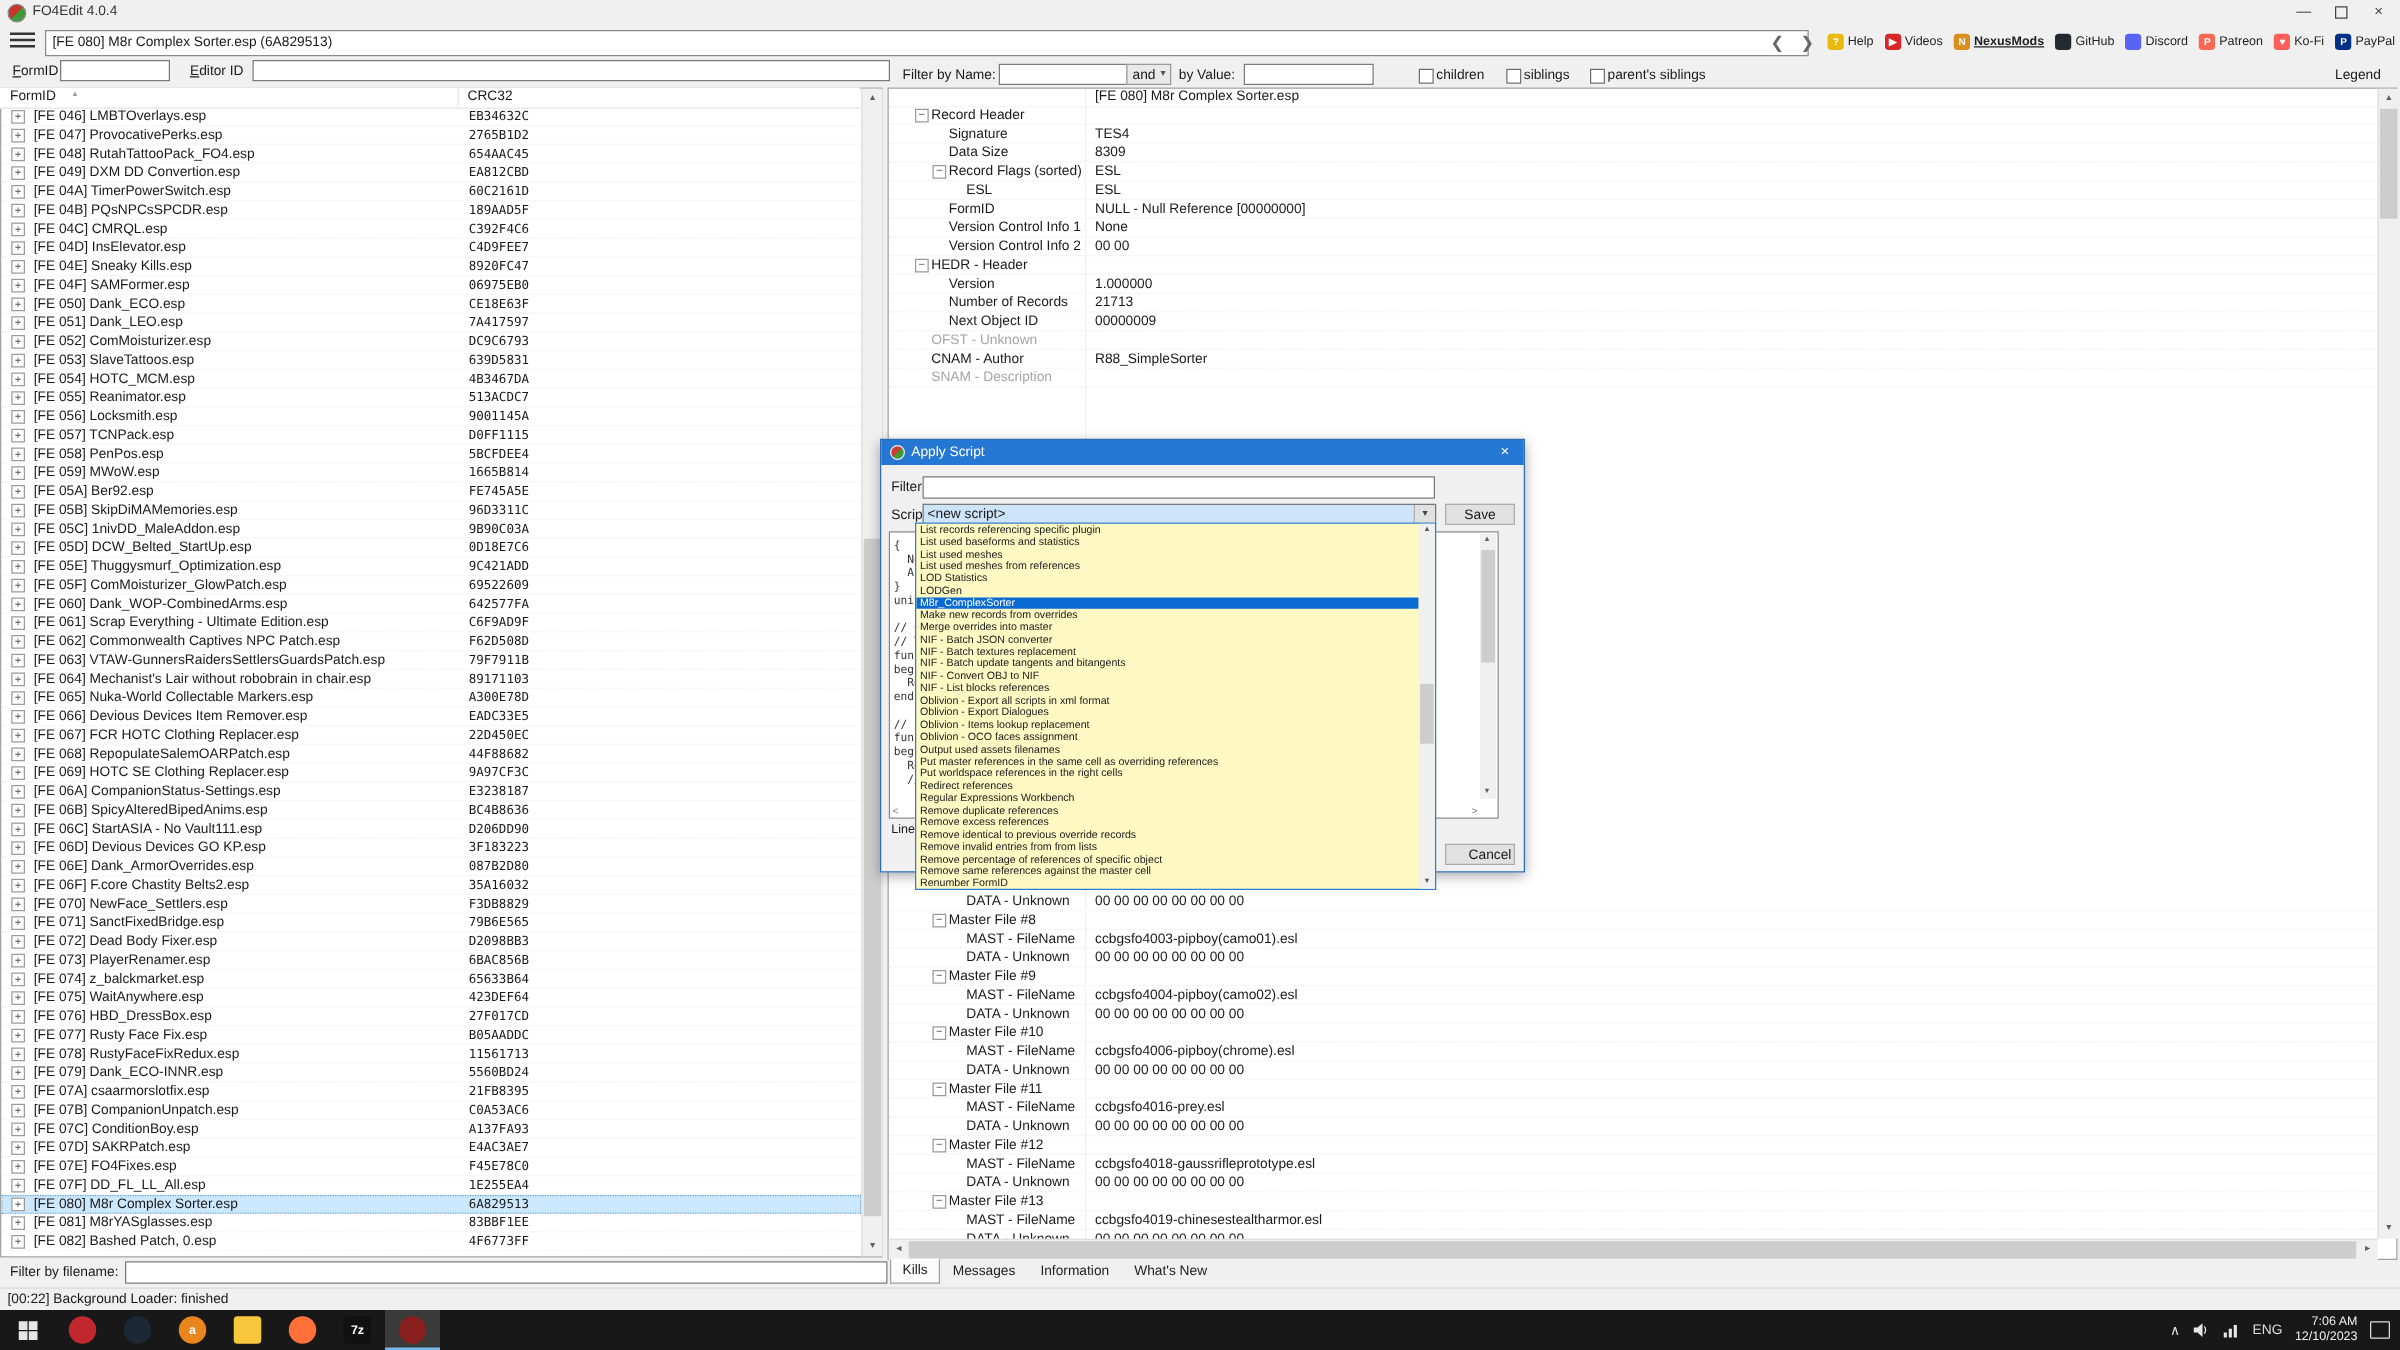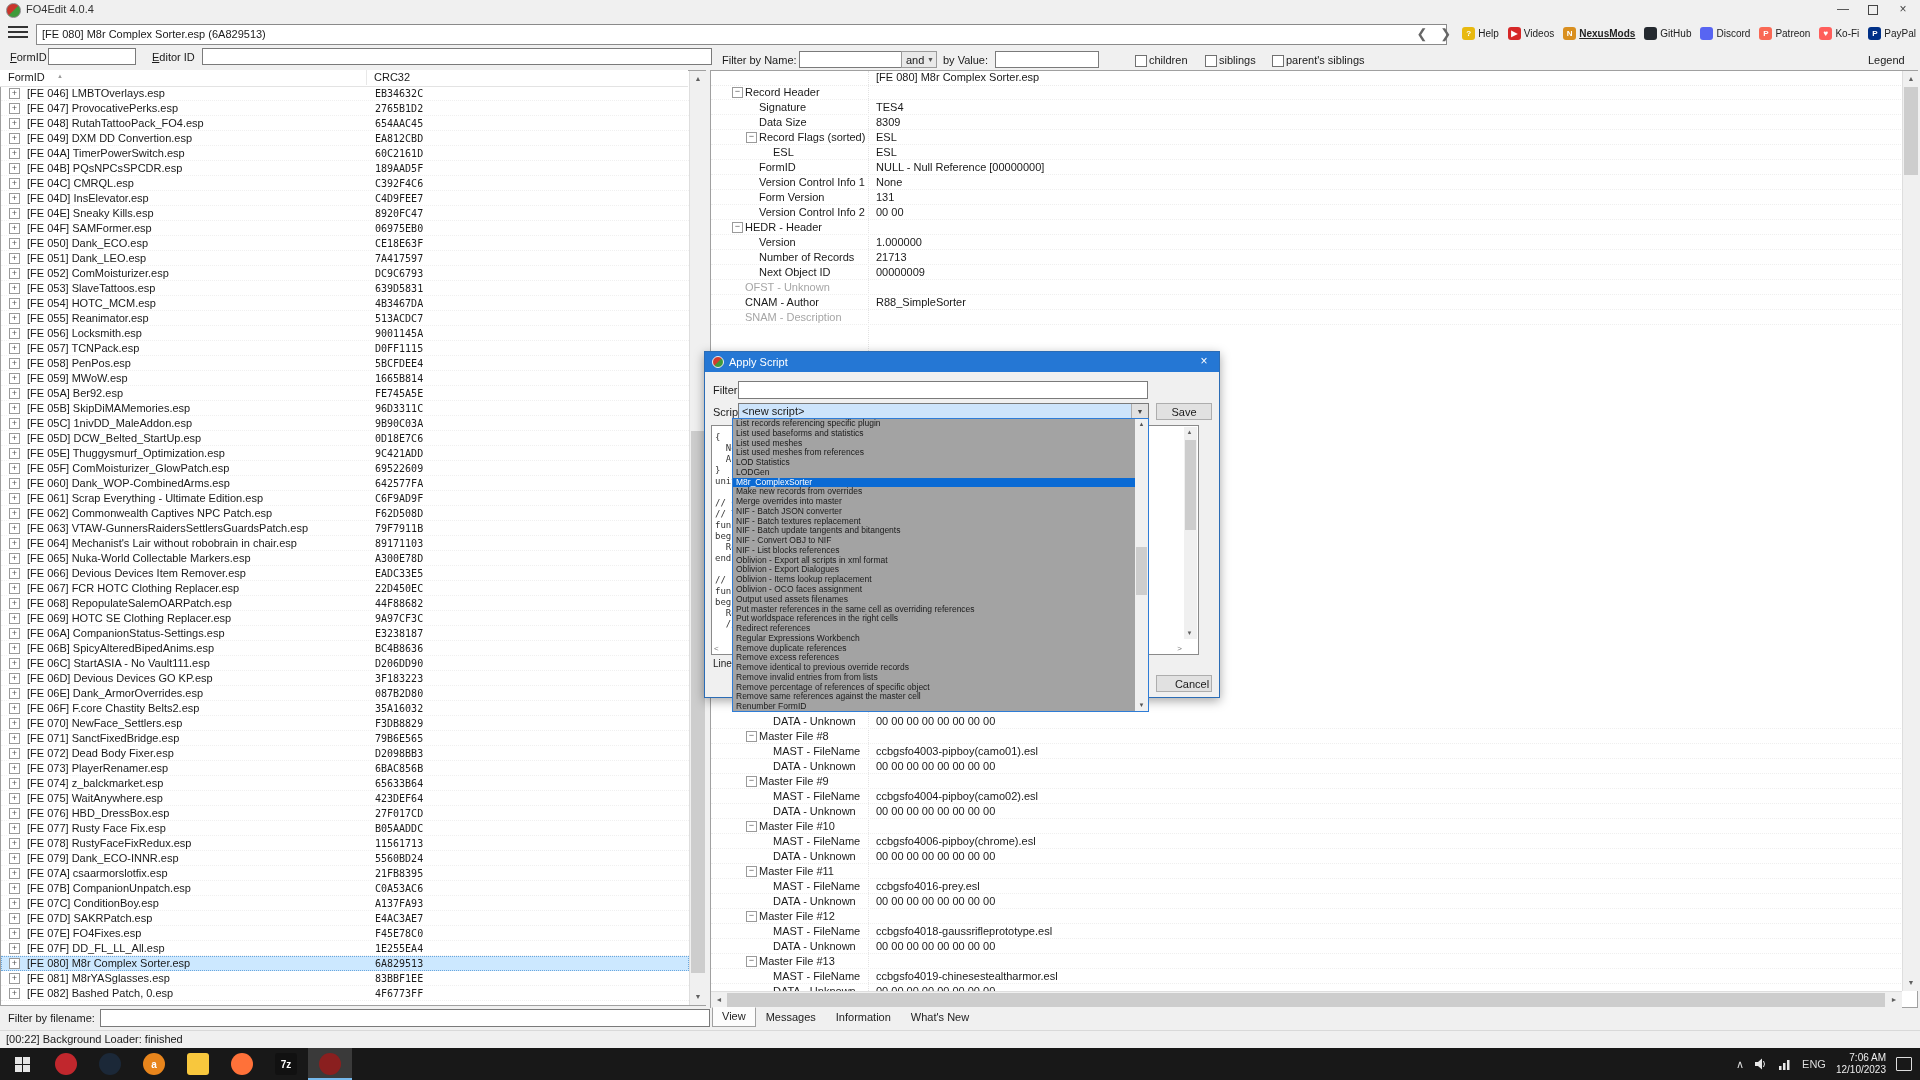--- a/index.html
+++ b/index.html
@@ -121,21 +121,21 @@
   #dlg-editor{position:absolute;left:6px;top:73px;width:488px;height:230px;background:#fff;border:1px solid #8a8a8a;box-sizing:border-box;overflow:hidden;}
   #dlg-code{position:absolute;left:3px;top:6px;width:24px;font-family:"DejaVu Sans Mono",monospace;
             font-size:9px;line-height:11px;color:#333;white-space:pre;overflow:hidden;}
   #ed-sb{position:absolute;right:1px;top:1px;width:13px;height:212px;background:#f0f0f0;}
   #ed-sb .thumb{left:1px;top:13px;width:11px;height:90px;}
   #ed-hl{position:absolute;left:2px;bottom:1px;font-size:8px;color:#777;}
   #ed-hr{position:absolute;right:16px;bottom:1px;font-size:8px;color:#777;}
   #dlg-line{position:absolute;left:8px;top:306px;font-size:10px;}
 
   
-  #ddl{left:732px;top:418px;width:417px;height:294px;background:#a3a3a3;border:1px solid #2e7cd6;box-sizing:border-box;z-index:12;}
+  #ddl{left:732px;top:418px;width:417px;height:294px;background:#fef9c3;border:1px solid #2e7cd6;box-sizing:border-box;z-index:12;}
   #ddl-items{position:absolute;left:0;top:0;width:402px;height:292px;overflow:hidden;}
   .ditem{height:9.77px;font-size:8.5px;line-height:9.8px;padding-left:3px;white-space:nowrap;overflow:hidden;}
   .ditem.sel{background:#0a6ad4;color:#fff;}
   #ddl-sb{position:absolute;right:0;top:0;width:13px;height:292px;background:#f0f0f0;}
   #ddl-sb .ar{position:absolute;width:13px;height:11px;font-size:6px;text-align:center;line-height:11px;color:#555;}
   #ddl-sb .thumb{left:1px;top:128px;width:11px;height:48px;}
 
   
   #taskbar{left:0;top:1048px;width:1920px;height:32px;background:#181818;display:flex;align-items:center;z-index:20;}
   .tcell{width:44px;height:32px;display:flex;align-items:center;justify-content:center;}
@@ -578,24 +578,20 @@
       </div>
       <div class="trow">
         <span class="lb" style="left: 48px;">FormID</span>
         <span class="vl">NULL - Null Reference [00000000]</span>
       </div>
       <div class="trow">
         <span class="lb" style="left: 48px;">Version Control Info 1</span>
         <span class="vl">None</span>
       </div>
       <div class="trow">
-        <span class="lb" style="left: 48px;">Form Version</span>
-        <span class="vl">131</span>
-      </div>
-      <div class="trow">
         <span class="lb" style="left: 48px;">Version Control Info 2</span>
         <span class="vl">00 00</span>
       </div>
       <div class="trow">
         <span class="tg" style="left: 21px;">−</span>
         <span class="lb" style="left: 34px;">HEDR - Header</span>
       </div>
       <div class="trow">
         <span class="lb" style="left: 48px;">Version</span>
         <span class="vl">1.000000</span>
@@ -702,21 +698,21 @@
     <span class="thumb sbthumb"></span>
     <span class="sbarrow" style="bottom:0;left:0;">▼</span>
   </div>
   <div id="right-sbh" class="abs sbh">
     <span class="sbarrow" style="left:0;top:0;">◄</span>
     <span class="thumb sbthumb"></span>
     <span class="sbarrow" style="right:0;top:0;">►</span>
   </div>
 
   <div id="btabs" class="abs">
-      <div class="btab active">View</div>
+      <div class="btab active">Kills</div>
       <div class="btab">Messages</div>
       <div class="btab">Information</div>
       <div class="btab">What's New</div>
     </div>
 
   <div id="statusbar" class="abs nowrap">[00:22] Background Loader: finished</div>
 
   <div id="dlg" class="abs">
     <div id="dlg-title">
       <span id="dlg-icon"></span>

